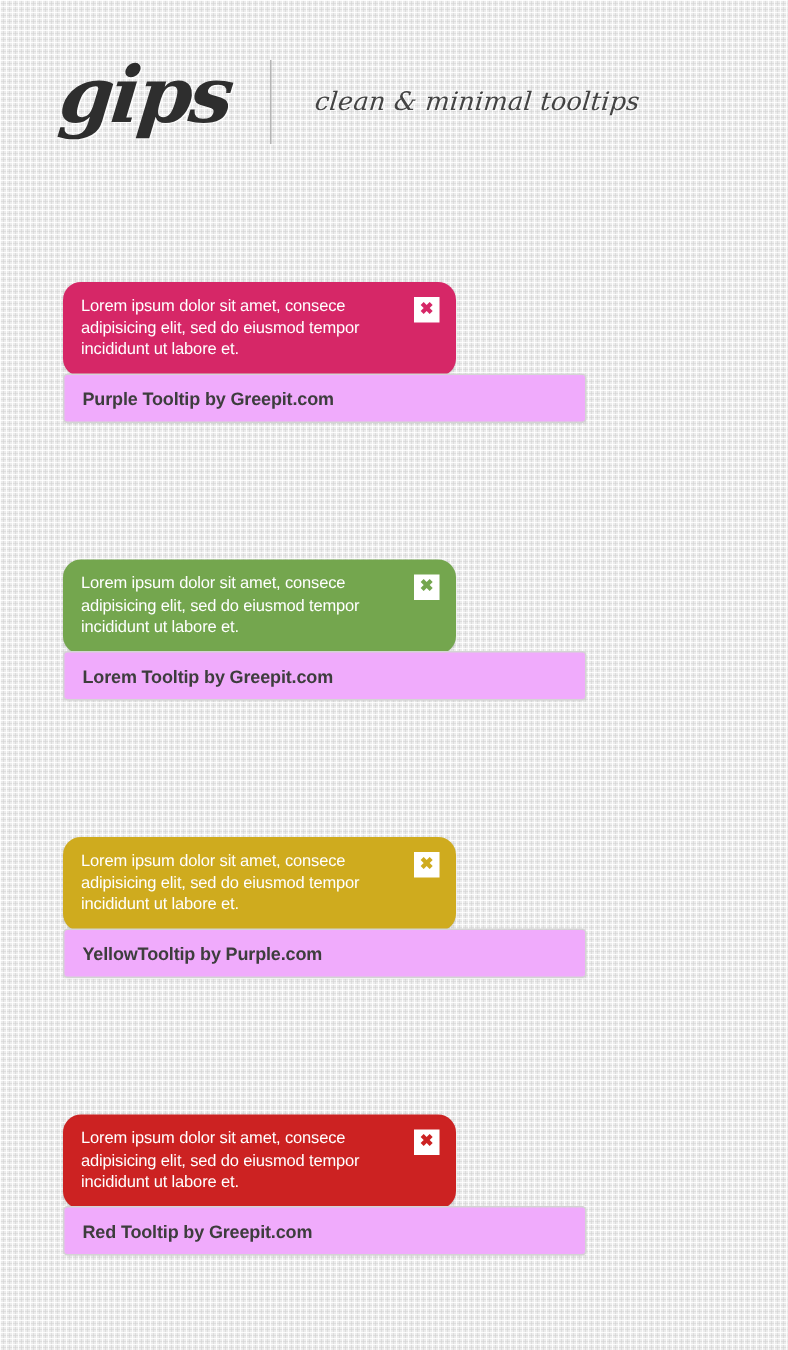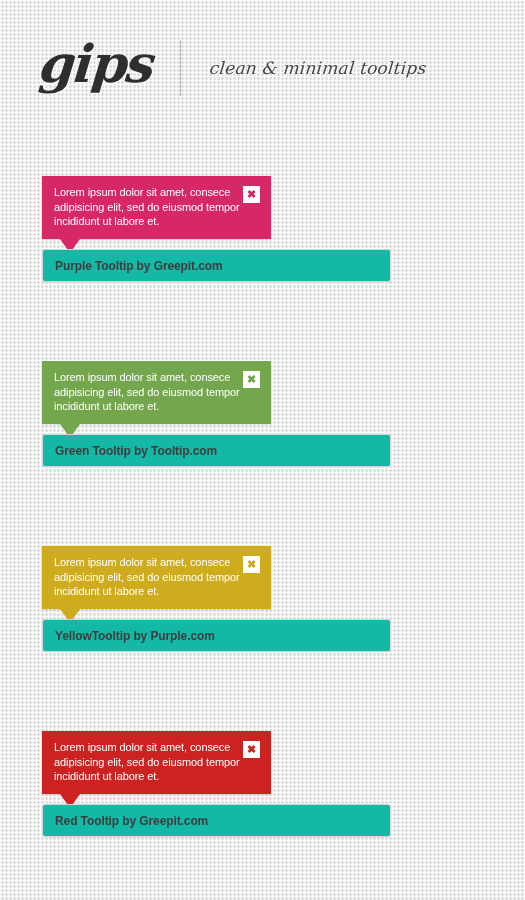--- a/index.html
+++ b/index.html
@@ -68,23 +68,23 @@
 
   
   .tooltip-block {
     position: absolute;
     left: 0;
     width: 525px;
   }
   .tooltip {
     position: absolute;
     left: 42px;
-    top: 0;
-    width: 229px;
-    border-radius: 0;
+    top: 12px;
+    width: 262px;
+    border-radius: 12px;
     box-sizing: border-box;
     padding: 9px 12px 10px 12px;
     box-shadow: 0 1px 2px rgba(0,0,0,0.14);
   }
   .tooltip-text {
     font-family: "Liberation Sans", sans-serif;
     font-size: 11px;
     line-height: 14.5px;
     color: #ffffff;
     width: 196px;
@@ -117,21 +117,21 @@
     line-height: 1;
     cursor: pointer;
     user-select: none;
   }
 
   .field {
     position: absolute;
     left: 42px;
     width: 349px;
     height: 33px;
-    background: #14b8a6;
+    background: #f0abfc;
     border: 1px solid #d4d4d4;
     border-radius: 3px;
     box-sizing: border-box;
     display: flex;
     align-items: center;
     padding-left: 12px;
     box-shadow: 0 1px 1px rgba(0,0,0,0.04);
   }
   .field-label {
     font-family: "Liberation Sans", sans-serif;
@@ -188,21 +188,21 @@
   </div>
 </div>
 
 <div class="tooltip-block" id="block-green">
   <div class="tooltip tooltip-green">
     <div class="tooltip-text">Lorem ipsum dolor sit amet, consece adipisicing elit, sed do eiusmod tempor incididunt ut labore et.</div>
     <div class="tooltip-close">✖</div>
     <div class="tooltip-tail"></div>
   </div>
   <div class="field">
-    <span class="field-label">Green Tooltip by Tooltip.com</span>
+    <span class="field-label">Lorem Tooltip by Greepit.com</span>
   </div>
 </div>
 
 <div class="tooltip-block" id="block-yellow">
   <div class="tooltip tooltip-yellow">
     <div class="tooltip-text">Lorem ipsum dolor sit amet, consece adipisicing elit, sed do eiusmod tempor incididunt ut labore et.</div>
     <div class="tooltip-close">✖</div>
     <div class="tooltip-tail"></div>
   </div>
   <div class="field">

